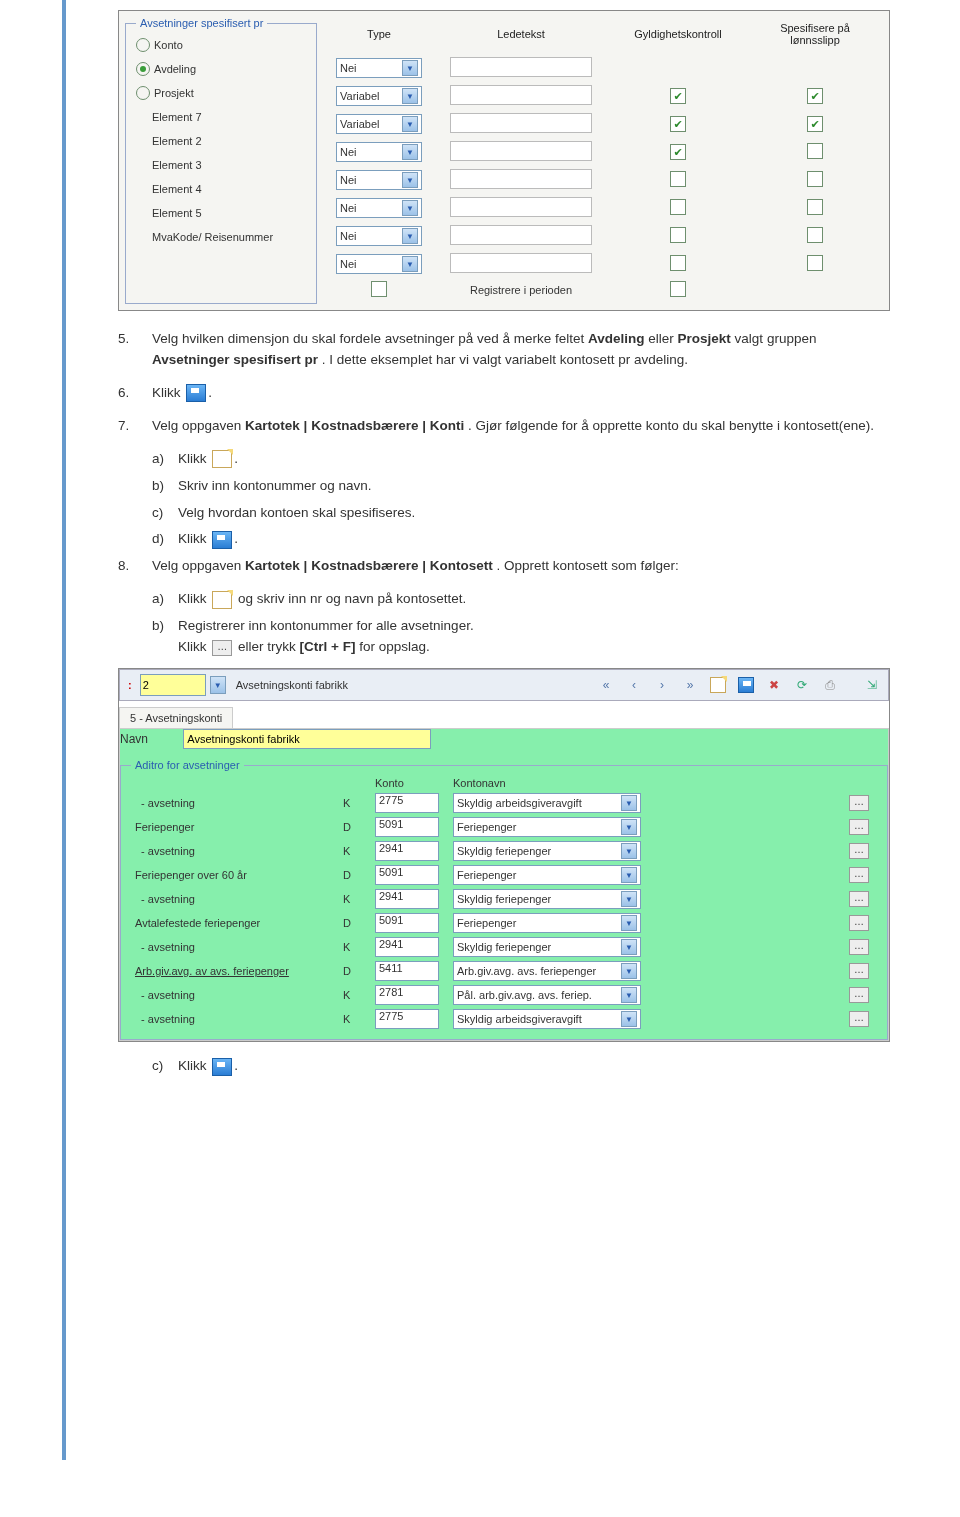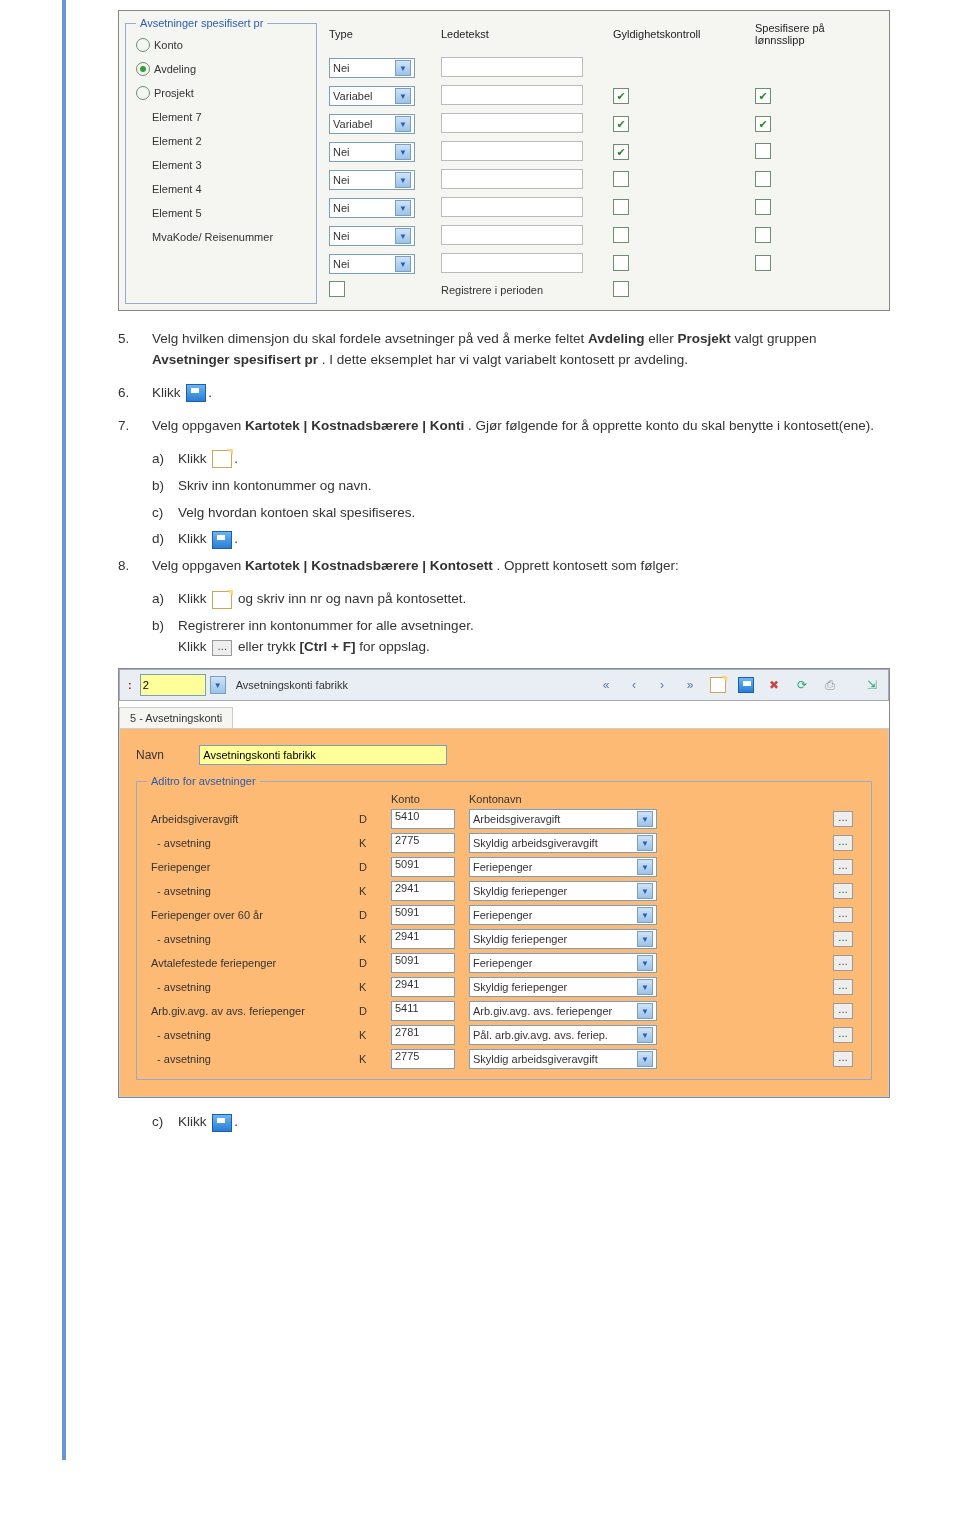--- a/index.html
+++ b/index.html
@@ -34,21 +34,21 @@
     margin-bottom: 18px;
   }
   .grid-top {
     width: 100%;
     border-collapse: collapse;
   }
   .grid-top td, .grid-top th {
     font-size: 11px;
     font-family: Arial, sans-serif;
     padding: 3px 6px;
-    text-align: left;
+    text-align: center;
     color: #333;
   }
   .grid-top th {
     font-weight: normal;
     color: #222;
     padding-bottom: 8px;
   }
   fieldset.spec {
     border: 1px solid #99aacc;
     margin: 6px;
@@ -151,21 +151,21 @@
   .toolbar input.tb-sel {
     border:1px solid #7b9ebd; background:#fff; height:18px; width:60px; font-size:11px;
   }
 
   .sub-tab {
     border:1px solid #ccc; border-bottom:none; background:#f5f5f2;
     display:inline-block; padding:4px 10px; font-size:11px;
     margin-top:6px;
   }
   .sub-panel {
-    border:1px solid #ccc; background:#fdba74; padding:16px;
+    border:1px solid #ccc; background:#86efac; padding:0;
   }
   .konti-table {
     width: 100%;
     border-collapse: collapse;
     font-size: 11px;
     font-family: Arial, sans-serif;
   }
   .konti-table th { text-align:left; font-weight:normal; padding:2px 4px; }
   .konti-table td { padding:2px 4px; }
   .konti-table .kin {
@@ -437,30 +437,20 @@
                 <tr>
               <th style="width:200px;"></th>
               <th style="width:24px;"></th>
               <th style="width:70px;">Konto</th>
               <th>Kontonavn</th>
               <th style="width:26px;"></th>
             </tr>
             </tbody>
               <tbody id="konti-rows">
                 <tr>
-                  <td style="white-space:pre;">Arbeidsgiveravgift</td>
-                  <td>D</td>
-                  <td><span class="kin">5410</span></td>
-                  <td><span class="ksel">
-                      <span>Arbeidsgiveravgift</span>
-                      <span class="arrow">▼</span>
-                    </span></td>
-                  <td><span class="icon icon-dots"></span></td>
-                </tr>
-                <tr>
                   <td style="white-space:pre;">  - avsetning</td>
                   <td>K</td>
                   <td><span class="kin">2775</span></td>
                   <td><span class="ksel">
                       <span>Skyldig arbeidsgiveravgift</span>
                       <span class="arrow">▼</span>
                     </span></td>
                   <td><span class="icon icon-dots"></span></td>
                 </tr>
                 <tr>
@@ -517,21 +507,21 @@
                   <td style="white-space:pre;">  - avsetning</td>
                   <td>K</td>
                   <td><span class="kin">2941</span></td>
                   <td><span class="ksel">
                       <span>Skyldig feriepenger</span>
                       <span class="arrow">▼</span>
                     </span></td>
                   <td><span class="icon icon-dots"></span></td>
                 </tr>
                 <tr>
-                  <td style="white-space:pre;">Arb.giv.avg. av avs. feriepenger</td>
+                  <td style="white-space:pre;text-decoration:underline;">Arb.giv.avg. av avs. feriepenger</td>
                   <td>D</td>
                   <td><span class="kin">5411</span></td>
                   <td><span class="ksel">
                       <span>Arb.giv.avg. avs. feriepenger</span>
                       <span class="arrow">▼</span>
                     </span></td>
                   <td><span class="icon icon-dots"></span></td>
                 </tr>
                 <tr>
                   <td style="white-space:pre;">  - avsetning</td>

